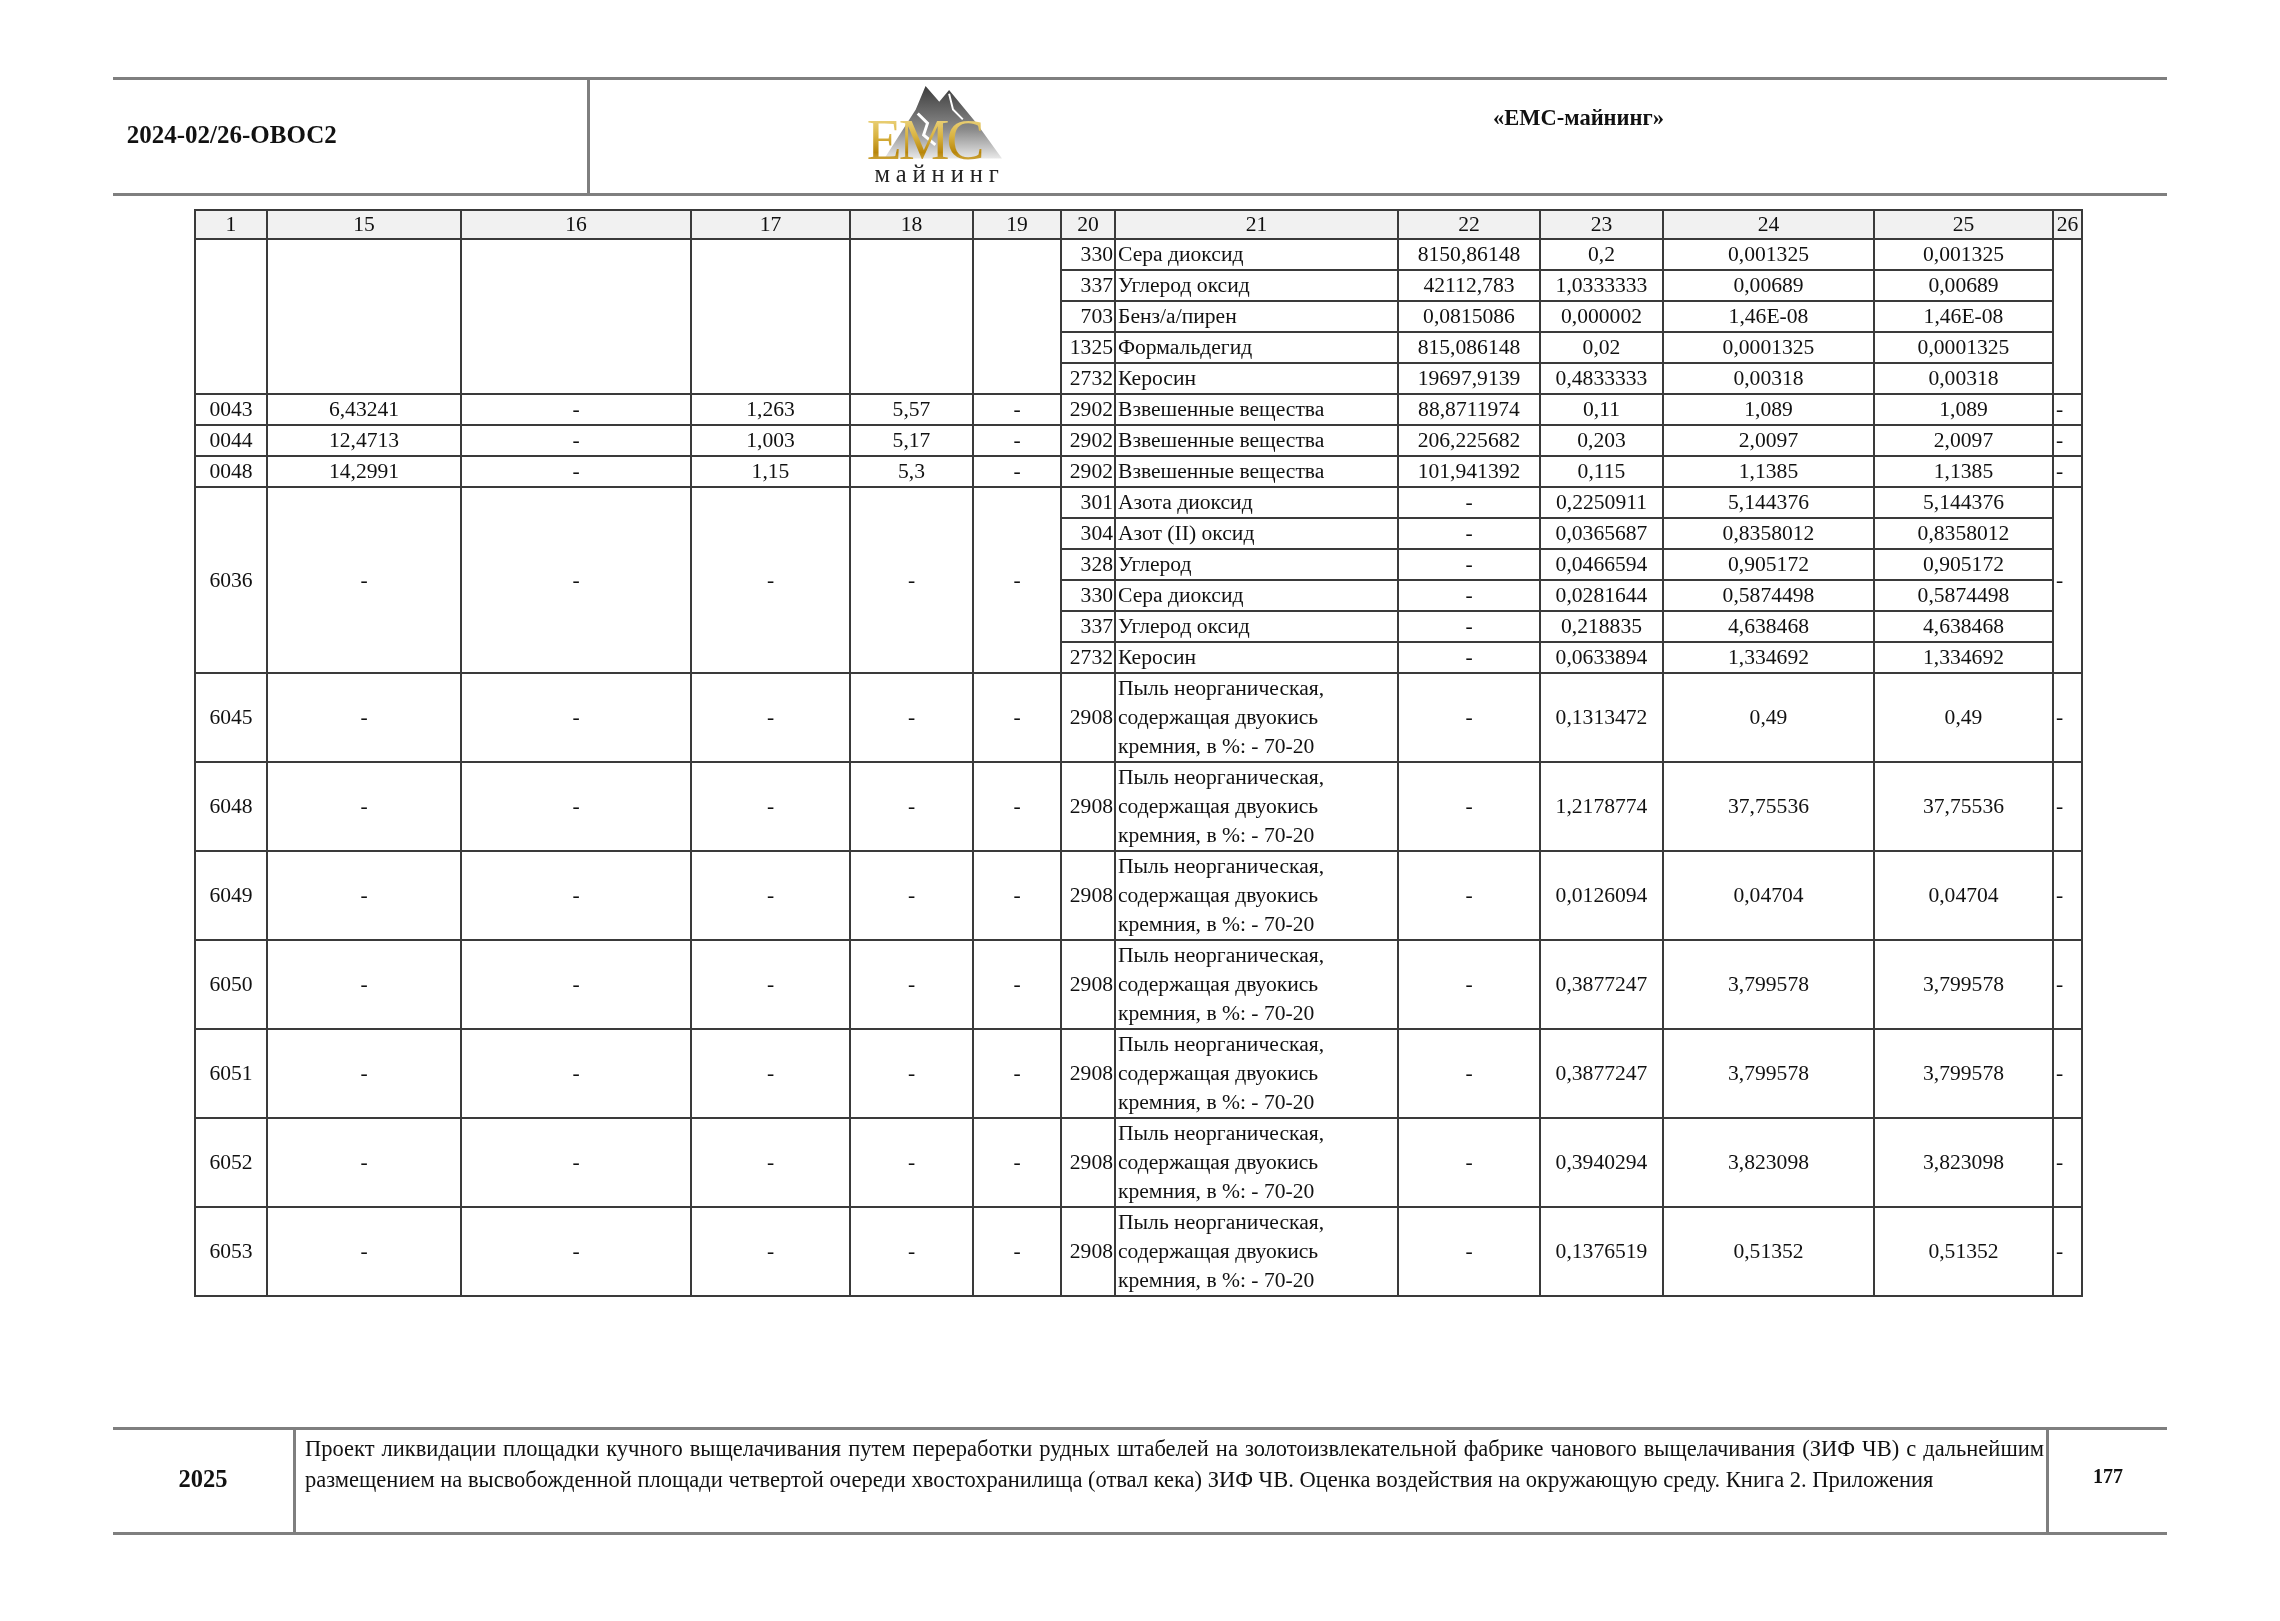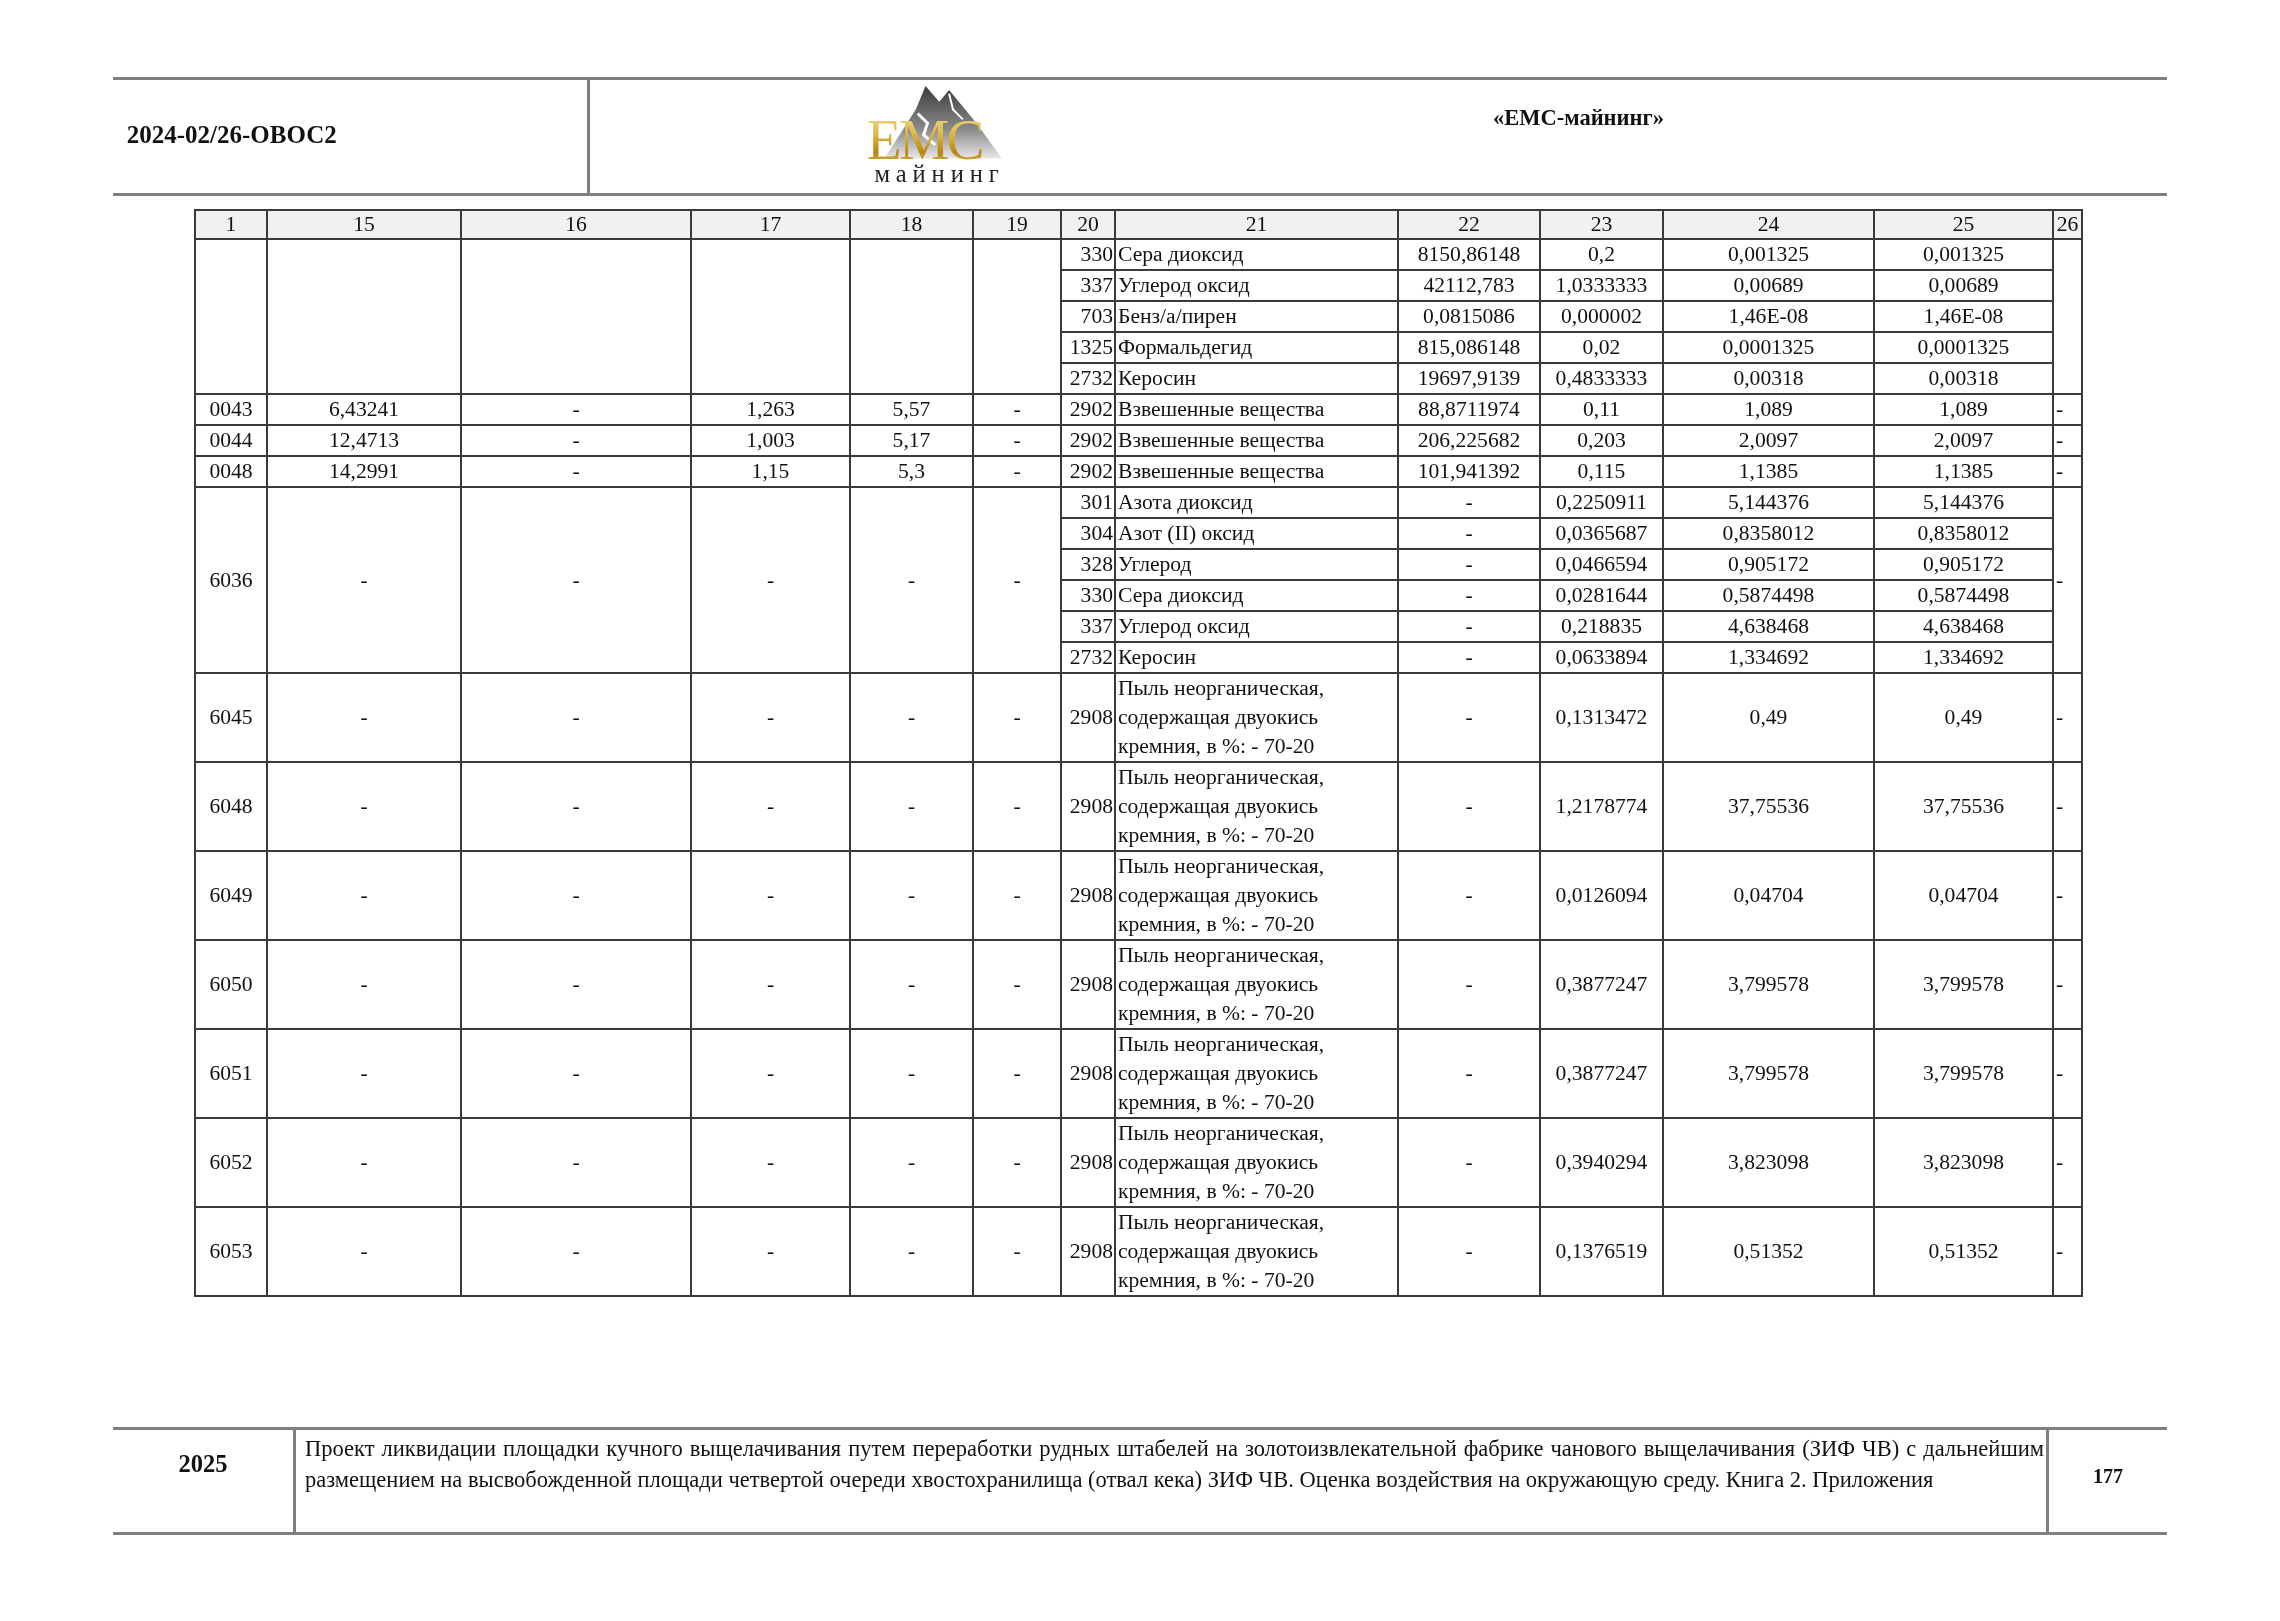--- a/index.html
+++ b/index.html
@@ -31,21 +31,21 @@
   table.emis thead th { background: #f1f1f1; height: 27.4px; }
   table.emis tbody tr.s td { height: 26.5px; }
   table.emis tbody tr.d td { height: 86px; }
   td.txt { text-align: left !important; white-space: normal !important; line-height: 29px !important; }
   td.code20 { text-align: right !important; padding: 0 1px !important; }
   td.c26 { text-align: left !important; }
 
   
   .ftr { position: absolute; left: 113px; top: 1427px; width: 2054px; height: 102px;
          border-top: 3.9px solid #7f7f7f; border-bottom: 3.9px solid #7f7f7f; }
-  .ftr-year { position: absolute; left: 0; width: 180px; top: 20px; text-align: center;
+  .ftr-year { position: absolute; left: 0; width: 180px; top: 35px; text-align: center;
               font-weight: bold; font-size: 24.5px; }
   .ftr-div1 { position: absolute; left: 180px; top: 0; bottom: 0; width: 2.9px; background: #7f7f7f; }
   .ftr-text { position: absolute; left: 192px; top: 2.9px; width: 1739px; font-size: 22.5px;
               line-height: 31px; text-align: justify; text-align-last: left; }
   .ftr-div2 { position: absolute; left: 1933px; top: 0; bottom: 0; width: 2.9px; background: #7f7f7f; }
   .ftr-page { position: absolute; left: 1936px; right: 0; top: 35px; text-align: center;
               font-weight: bold; font-size: 20px; }
 </style>
 </head>
 <body>

